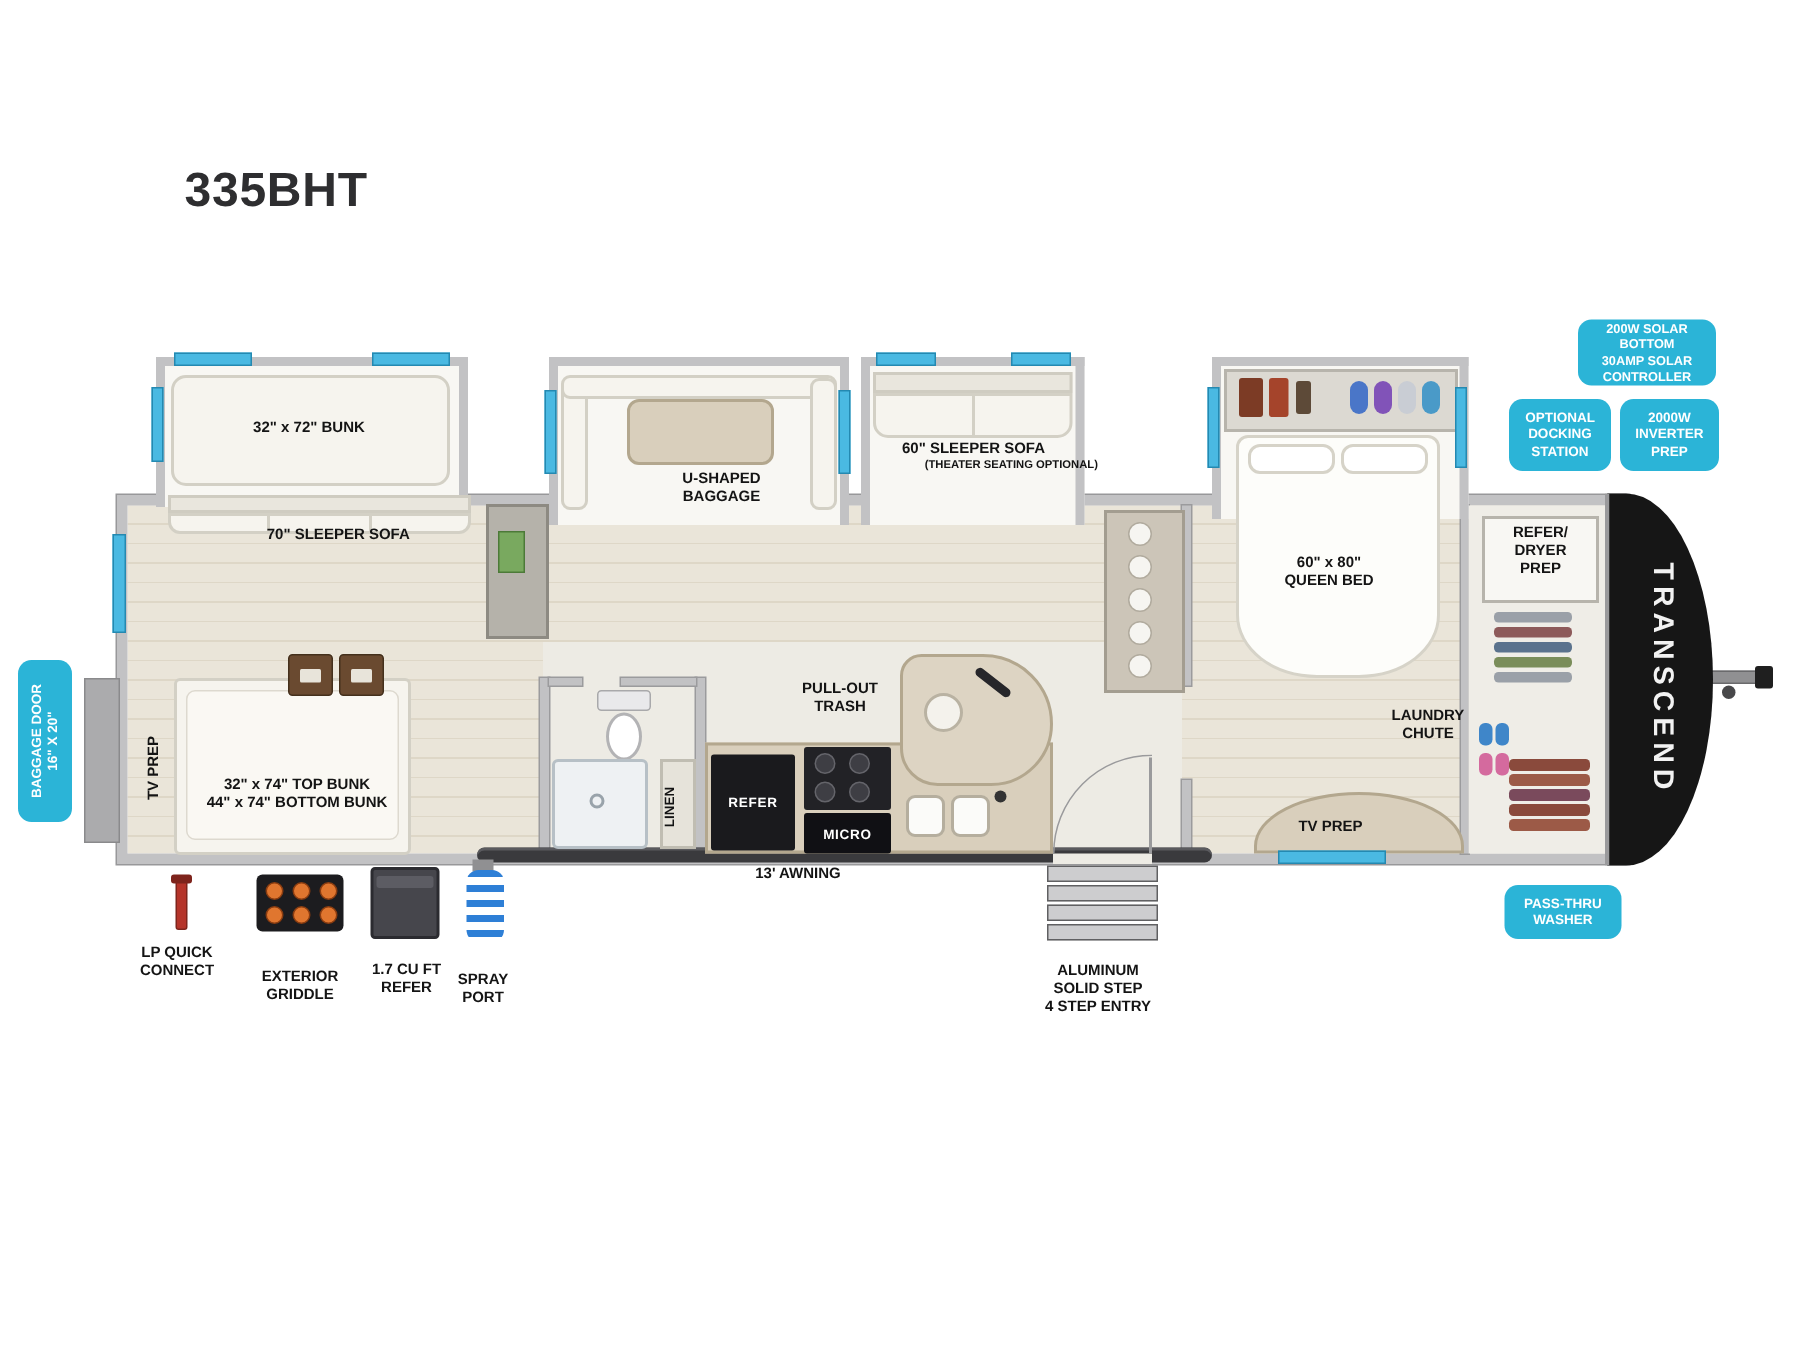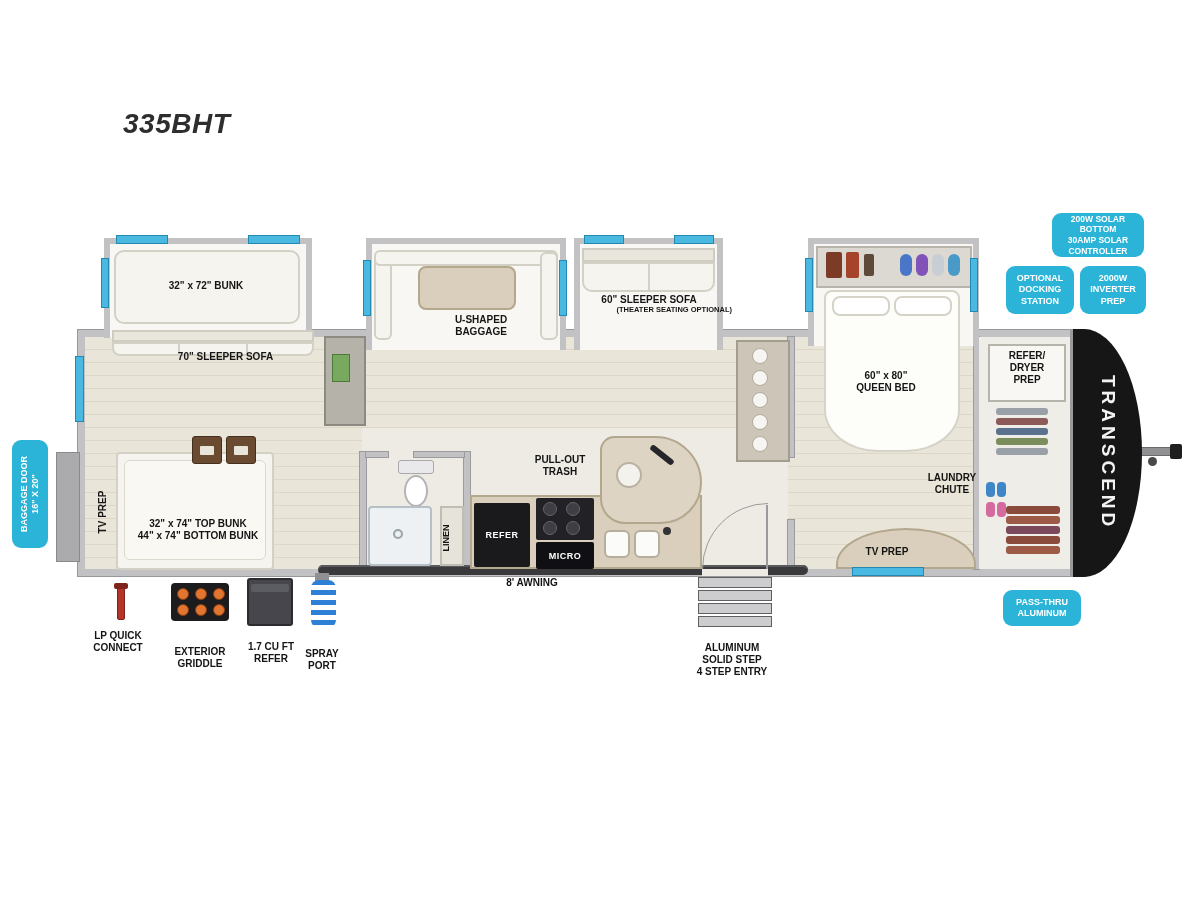--- a/index.html
+++ b/index.html
@@ -20,21 +20,21 @@
   .cream { background: #f6f4ee; border: 2px solid #d3d0c5; border-radius: 6px; }
   .tan { background: #d9cfbc; border: 2px solid #b3a78e; }
   .white-txt { color: #fff; font-weight: bold; font-size: 9px; display: flex; align-items: center;
                justify-content: center; letter-spacing: .5px; }
 </style>
 </head>
 <body>
 
 <div id="page">
 
-  <div class="abs" style="left:123px;top:108px;font-size:28px;font-weight:600;color:#2e2e30;letter-spacing:.5px;font-style:italic;">335BHT</div>
+  <div class="abs" style="left:123px;top:108px;font-size:32px;font-weight:600;color:#2e2e30;letter-spacing:.5px;">335BHT</div>
 
   <div class="abs" style="left:78px;top:330px;width:1008px;height:246px;border:7px solid #c2c2c4;box-shadow:0 0 0 1px #98989a;z-index:0;background:repeating-linear-gradient(180deg,#eae5d9 0 12px,#ded7c7 12px 13px);"></div>
   <div class="abs" style="left:362px;top:428px;width:426px;height:141px;background:#edebe4;z-index:1;"></div>
 
   <div class="abs" style="left:104px;top:238px;width:208px;height:100px;background:#f8f7f3;border:6px solid #c2c2c4;border-bottom:none;z-index:3;"></div>
   <div class="abs" style="left:366px;top:238px;width:200px;height:112px;background:#f8f7f3;border:6px solid #c2c2c4;border-bottom:none;z-index:3;"></div>
   <div class="abs" style="left:574px;top:238px;width:149px;height:112px;background:#f8f7f3;border:6px solid #c2c2c4;border-bottom:none;z-index:3;"></div>
   <div class="abs" style="left:808px;top:238px;width:171px;height:108px;background:#f8f7f3;border:6px solid #c2c2c4;border-bottom:none;z-index:3;"></div>
 
   <div class="wall" style="left:360px;top:452px;width:6px;height:117px;"></div>
@@ -185,21 +185,21 @@
 PREP</div>
   <div class="lbl rot" style="left:69px;top:505px;width:70px;height:14px;">TV PREP</div>
   <div class="lbl" style="left:108px;top:518px;width:180px;">32" x 74" TOP BUNK
 44" x 74" BOTTOM BUNK</div>
   <div class="lbl rot" style="left:424px;top:532px;width:46px;height:12px;font-size:9px;">LINEN</div>
   <div class="lbl" style="left:520px;top:454px;width:80px;">PULL-OUT
 TRASH</div>
   <div class="lbl" style="left:910px;top:472px;width:84px;">LAUNDRY
 CHUTE</div>
   <div class="lbl" style="left:827px;top:546px;width:120px;">TV PREP</div>
-  <div class="lbl" style="left:472px;top:577px;width:120px;">8' AWNING</div>
+  <div class="lbl" style="left:472px;top:577px;width:120px;">13' AWNING</div>
   <div class="lbl" style="left:78px;top:630px;width:80px;">LP QUICK
 CONNECT</div>
   <div class="lbl" style="left:160px;top:646px;width:80px;">EXTERIOR
 GRIDDLE</div>
   <div class="lbl" style="left:231px;top:641px;width:80px;">1.7 CU FT
 REFER</div>
   <div class="lbl" style="left:282px;top:648px;width:80px;">SPRAY
 PORT</div>
   <div class="lbl" style="left:682px;top:642px;width:100px;">ALUMINUM
 SOLID STEP
@@ -210,15 +210,15 @@
 CONTROLLER</div>
   <div class="badge" style="left:1006px;top:266px;width:68px;height:48px;">OPTIONAL
 DOCKING
 STATION</div>
   <div class="badge" style="left:1080px;top:266px;width:66px;height:48px;">2000W
 INVERTER
 PREP</div>
   <div class="badge" style="left:-24px;top:476px;width:108px;height:36px;transform:rotate(-90deg);">BAGGAGE DOOR
 16" X 20"</div>
   <div class="badge" style="left:1003px;top:590px;width:78px;height:36px;">PASS-THRU
-ALUMINUM</div>
+WASHER</div>
 
 </div>
 
 </body></html>

